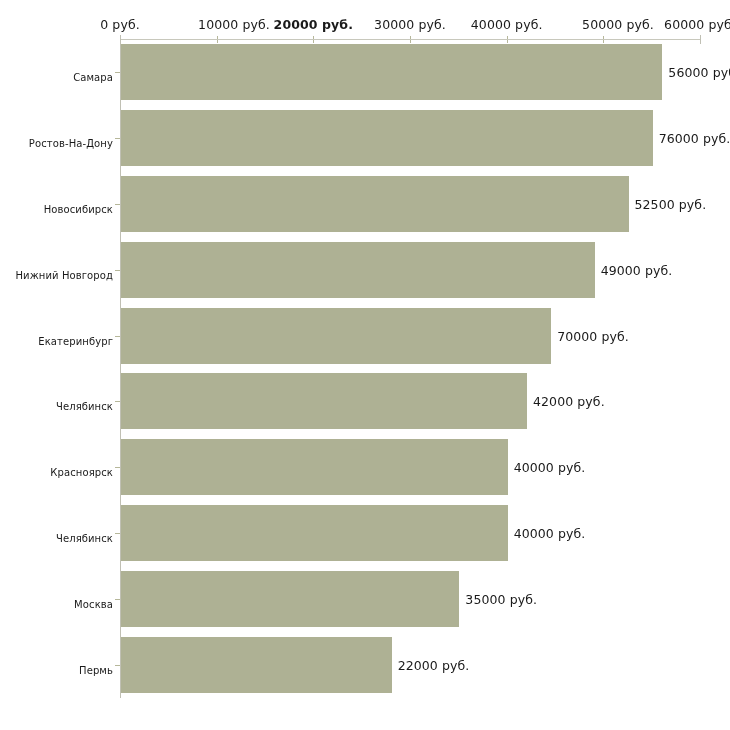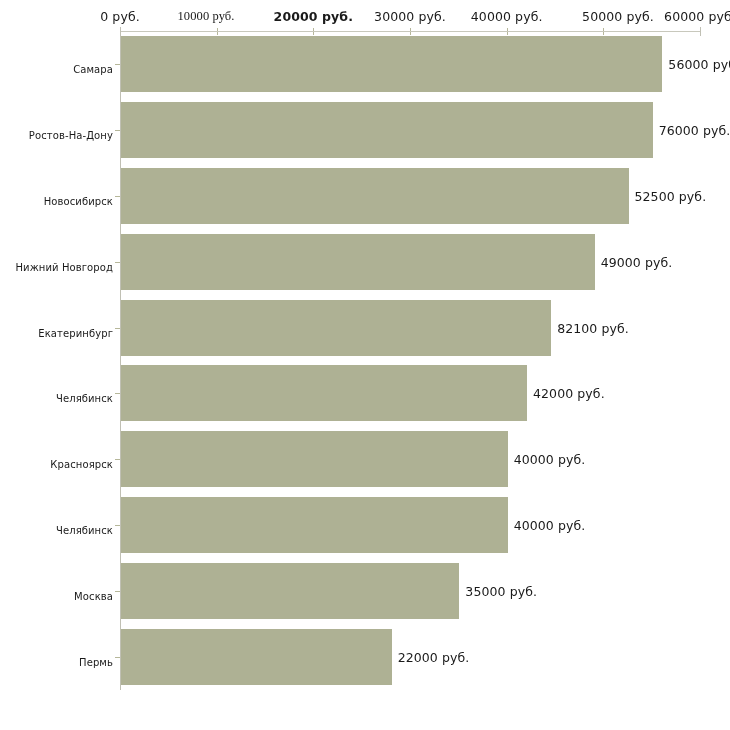--- a/index.html
+++ b/index.html
@@ -10,20 +10,21 @@
   body {
     width: 730px;
     height: 730px;
     font-family: "DejaVu Sans", sans-serif;
     overflow: hidden;
   }
   #chart-root {
     position: relative;
     width: 730px;
     height: 636px;
+    margin-top: 8px;
   }
   
   .axis-line {
     position: absolute;
     background: #c8c8bc;
   }
   #x-axis-line {
     left: 120px;
     top: 31px;
     width: 580px;
@@ -96,21 +97,21 @@
   }
 </style>
 </head>
 <body>
 
 <div id="chart-root">
   <div id="x-axis-container">
       <div class="x-tick-end" style="left: 120px;"></div>
       <div class="x-tick-label" style="left: 120px;">0 руб.</div>
       <div class="x-tick" style="left: 216.667px;"></div>
-      <div class="x-tick-label" style="left: 206px; font-family: Liberation Serif, serif;">10000 руб.</div>
+      <div class="x-tick-label" style="left: 234px;">10000 руб.</div>
       <div class="x-tick" style="left: 313.333px;"></div>
       <div class="x-tick-label" style="left: 313.333px; font-weight: bold;">20000 руб.</div>
       <div class="x-tick" style="left: 410px;"></div>
       <div class="x-tick-label" style="left: 410px;">30000 руб.</div>
       <div class="x-tick" style="left: 506.667px;"></div>
       <div class="x-tick-label" style="left: 506.667px;">40000 руб.</div>
       <div class="x-tick" style="left: 603.333px;"></div>
       <div class="x-tick-label" style="left: 618px;">50000 руб.</div>
       <div class="x-tick-end" style="left: 700px;"></div>
       <div class="x-tick-label" style="left: 700px;">60000 руб.</div>
@@ -160,21 +161,21 @@
   <div id="bars-container">
       <div class="bar" title="Самара: 56000 руб." style="left: 121px; top: 35.95px; width: 541.333px; height: 56px; background: rgb(174, 177, 148);"></div>
       <div class="bar-value" style="left: 668.333px; top: 63.95px;">56000 руб.</div>
       <div class="bar" title="Ростов-На-Дону: 55000 руб." style="left: 121px; top: 101.85px; width: 531.667px; height: 56px; background: rgb(174, 177, 148);"></div>
       <div class="bar-value" style="left: 658.667px; top: 129.85px;">76000 руб.</div>
       <div class="bar" title="Новосибирск: 52500 руб." style="left: 121px; top: 167.75px; width: 507.5px; height: 56px; background: rgb(174, 177, 148);"></div>
       <div class="bar-value" style="left: 634.5px; top: 195.75px;">52500 руб.</div>
       <div class="bar" title="Нижний Новгород: 49000 руб." style="left: 121px; top: 233.65px; width: 473.667px; height: 56px; background: rgb(174, 177, 148);"></div>
       <div class="bar-value" style="left: 600.667px; top: 261.65px; text-align: center;">49000 руб.</div>
       <div class="bar" title="Екатеринбург: 44500 руб." style="left: 121px; top: 299.55px; width: 430.167px; height: 56px; background: rgb(174, 177, 148);"></div>
-      <div class="bar-value" style="left: 557.167px; top: 327.55px;">82100 руб.</div>
+      <div class="bar-value" style="left: 557.167px; top: 327.55px;">70000 руб.</div>
       <div class="bar" title="Волгоград: 42000 руб." style="left: 121px; top: 365.45px; width: 406px; height: 56px; background: rgb(174, 177, 148);"></div>
       <div class="bar-value" style="left: 533px; top: 393.45px;">42000 руб.</div>
       <div class="bar" title="Красноярск: 40000 руб." style="left: 121px; top: 431.35px; width: 386.667px; height: 56px; background: rgb(174, 177, 148);"></div>
       <div class="bar-value" style="left: 513.667px; top: 459.35px;">40000 руб.</div>
       <div class="bar" title="Челябинск: 40000 руб." style="left: 121px; top: 497.25px; width: 386.667px; height: 56px; background: rgb(174, 177, 148);"></div>
       <div class="bar-value" style="left: 513.667px; top: 525.25px;">40000 руб.</div>
       <div class="bar" title="Москва: 35000 руб." style="left: 121px; top: 563.15px; width: 338.333px; height: 56px; background: rgb(174, 177, 148);"></div>
       <div class="bar-value" style="left: 465.333px; top: 591.15px;">35000 руб.</div>
       <div class="bar" title="Пермь: 28000 руб." style="left: 121px; top: 629.05px; width: 270.667px; height: 56px; background: rgb(174, 177, 148);"></div>
       <div class="bar-value" style="left: 397.667px; top: 657.05px;">22000 руб.</div>

